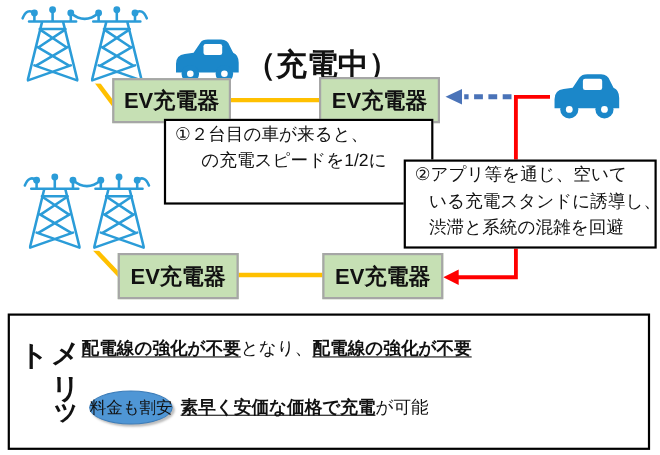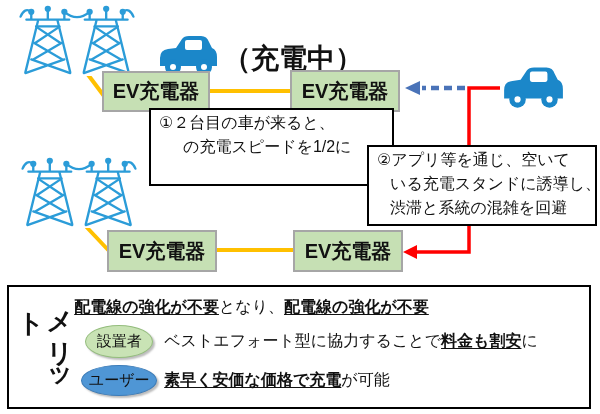--- a/index.html
+++ b/index.html
@@ -198,30 +198,24 @@
   </div>
 
   <div class="merits">
     <div class="merit-title">メリット</div>
     <div class="merit-rows">
 
       <div class="merit-row">
         <div class="merit-text"><span class="em">配電線の強化が不要</span><span>となり、</span><span class="em">配電線の強化が不要</span></div>
       </div>
 
+
       <div class="merit-row">
         <div class="badge-cell">
-          <div class="badge badge-installer">設置者</div>
-        </div>
-        <div class="merit-text"><span>ベストエフォート型に協力することで</span><span class="em">料金も割安</span><span>に</span></div>
-      </div>
-
-      <div class="merit-row">
-        <div class="badge-cell">
-          <div class="badge badge-user">ユーザー</div>
+          <div class="badge badge-user">料金も割安</div>
         </div>
         <div class="merit-text"><span class="em">素早く安価な価格で充電</span><span>が可能</span></div>
       </div>
 
     </div>
   </div>
 
 </div>
 
 </body></html>

